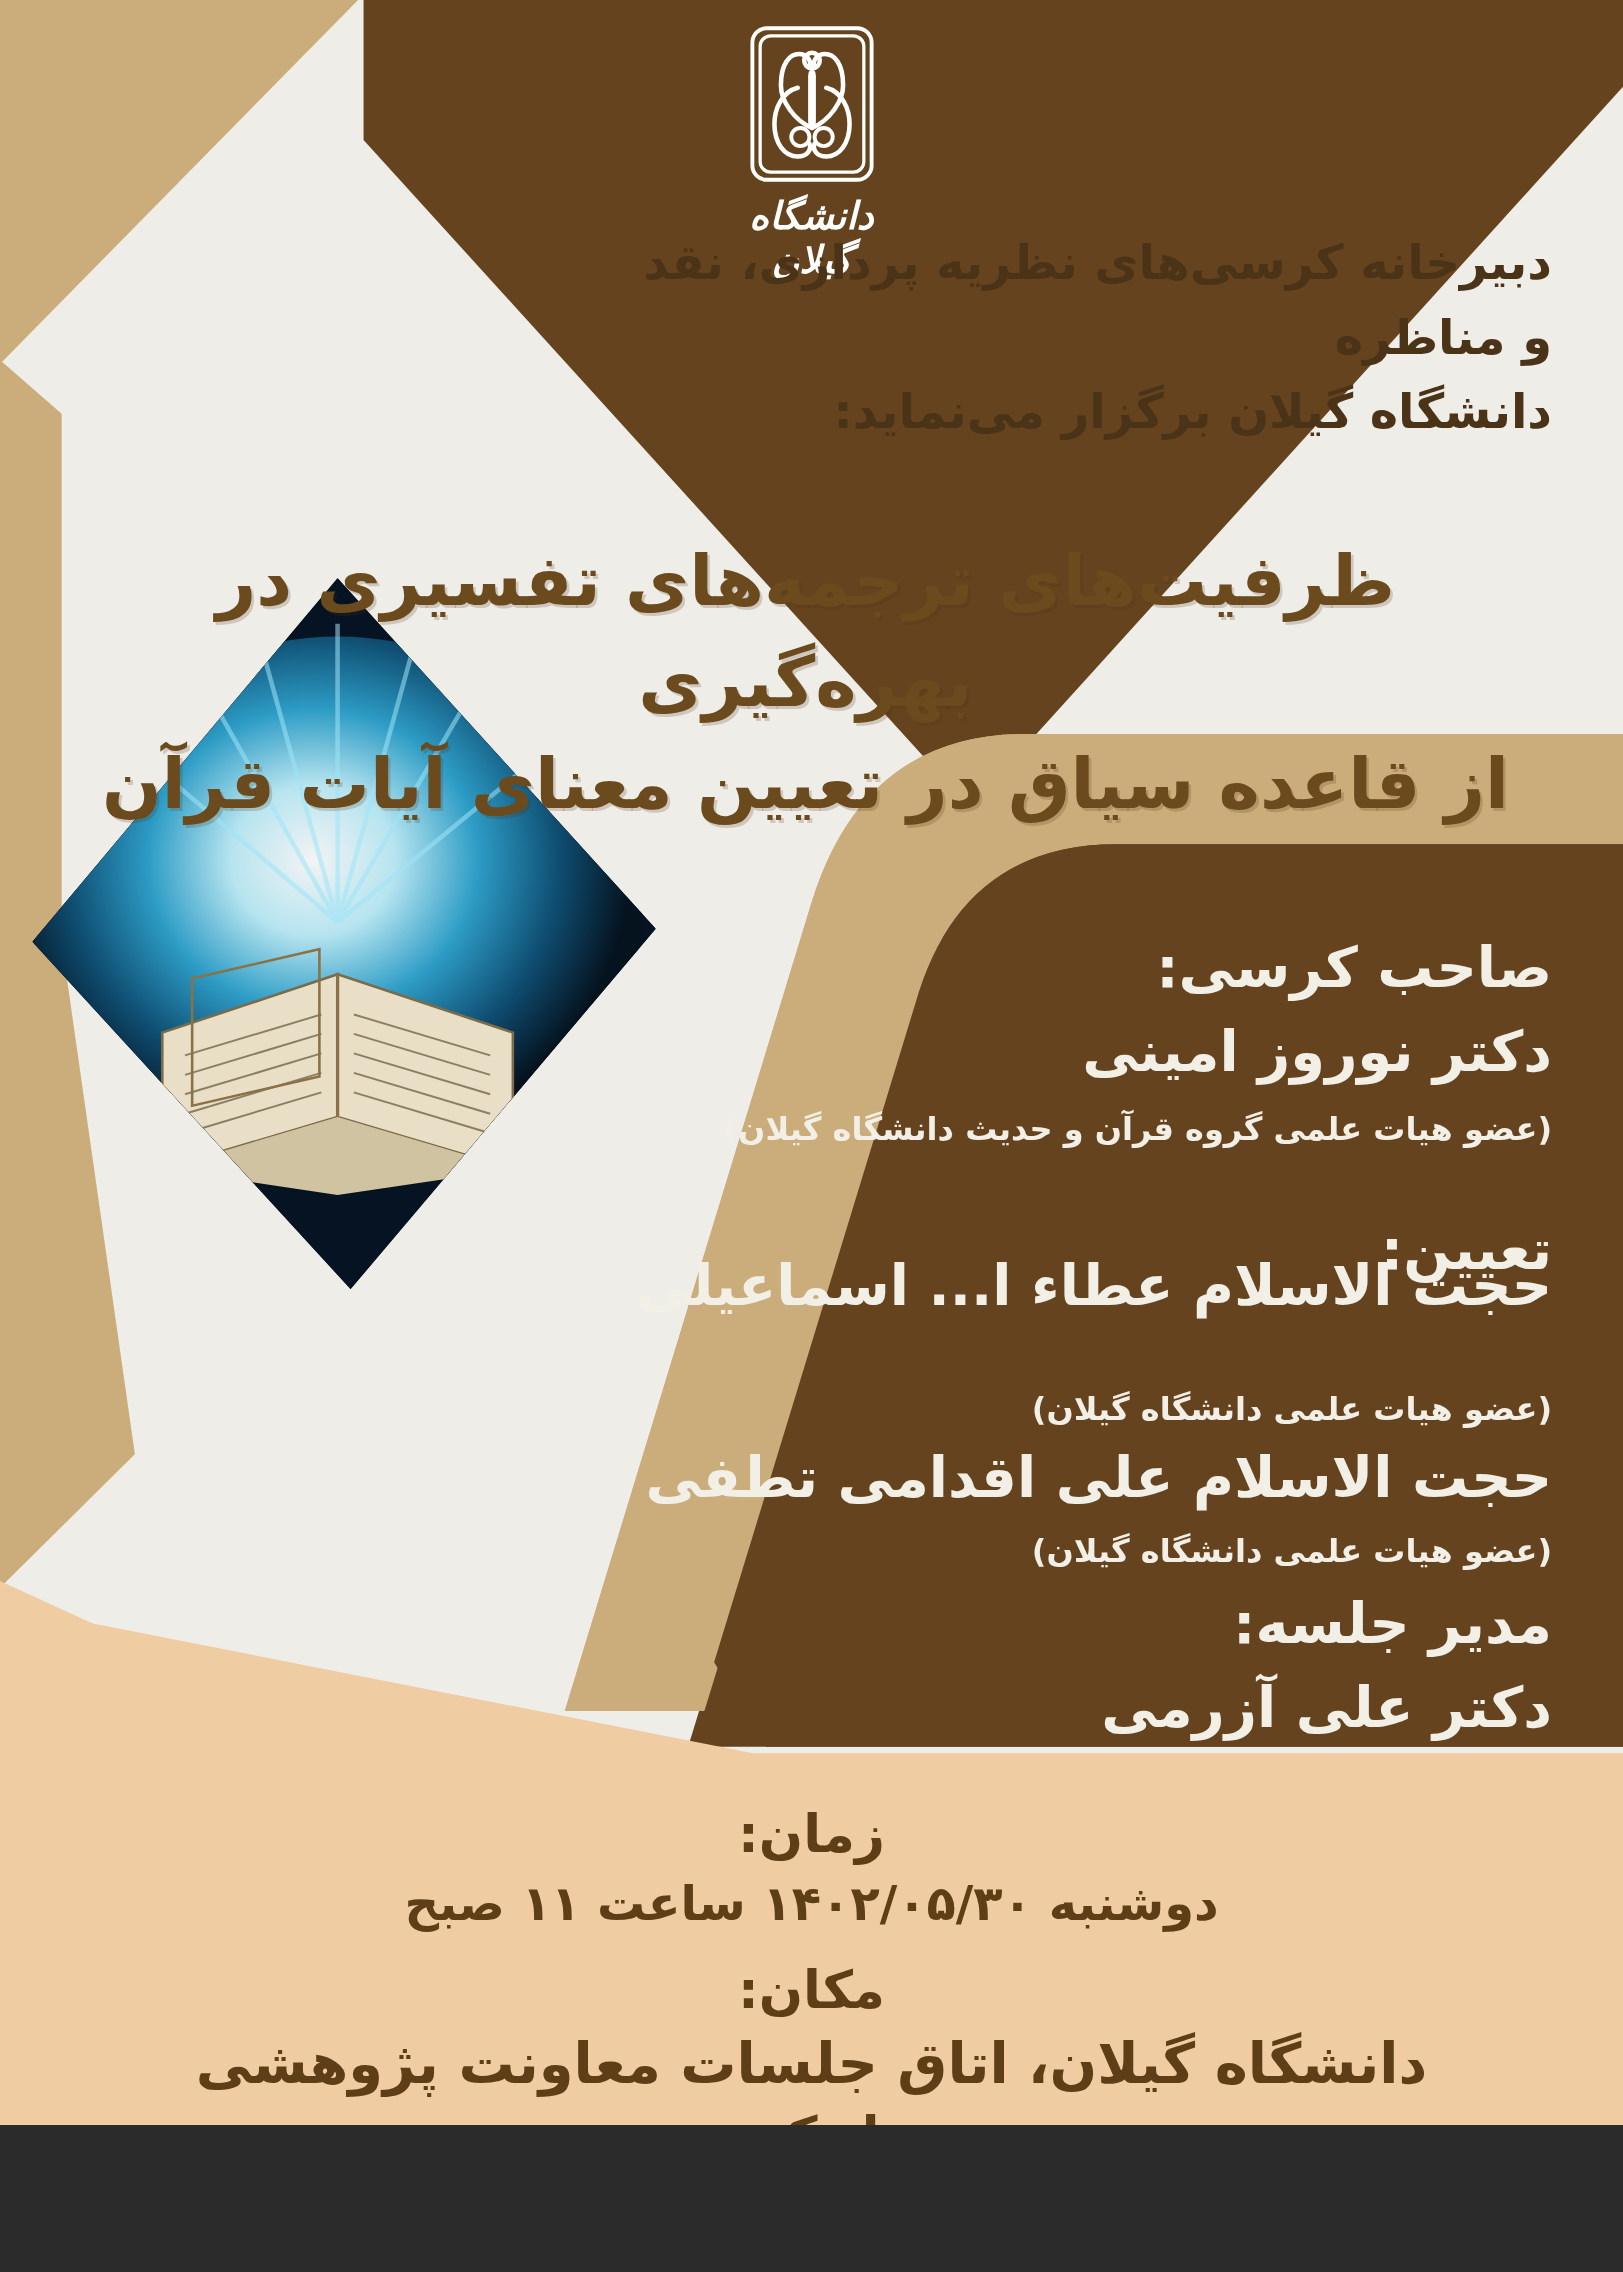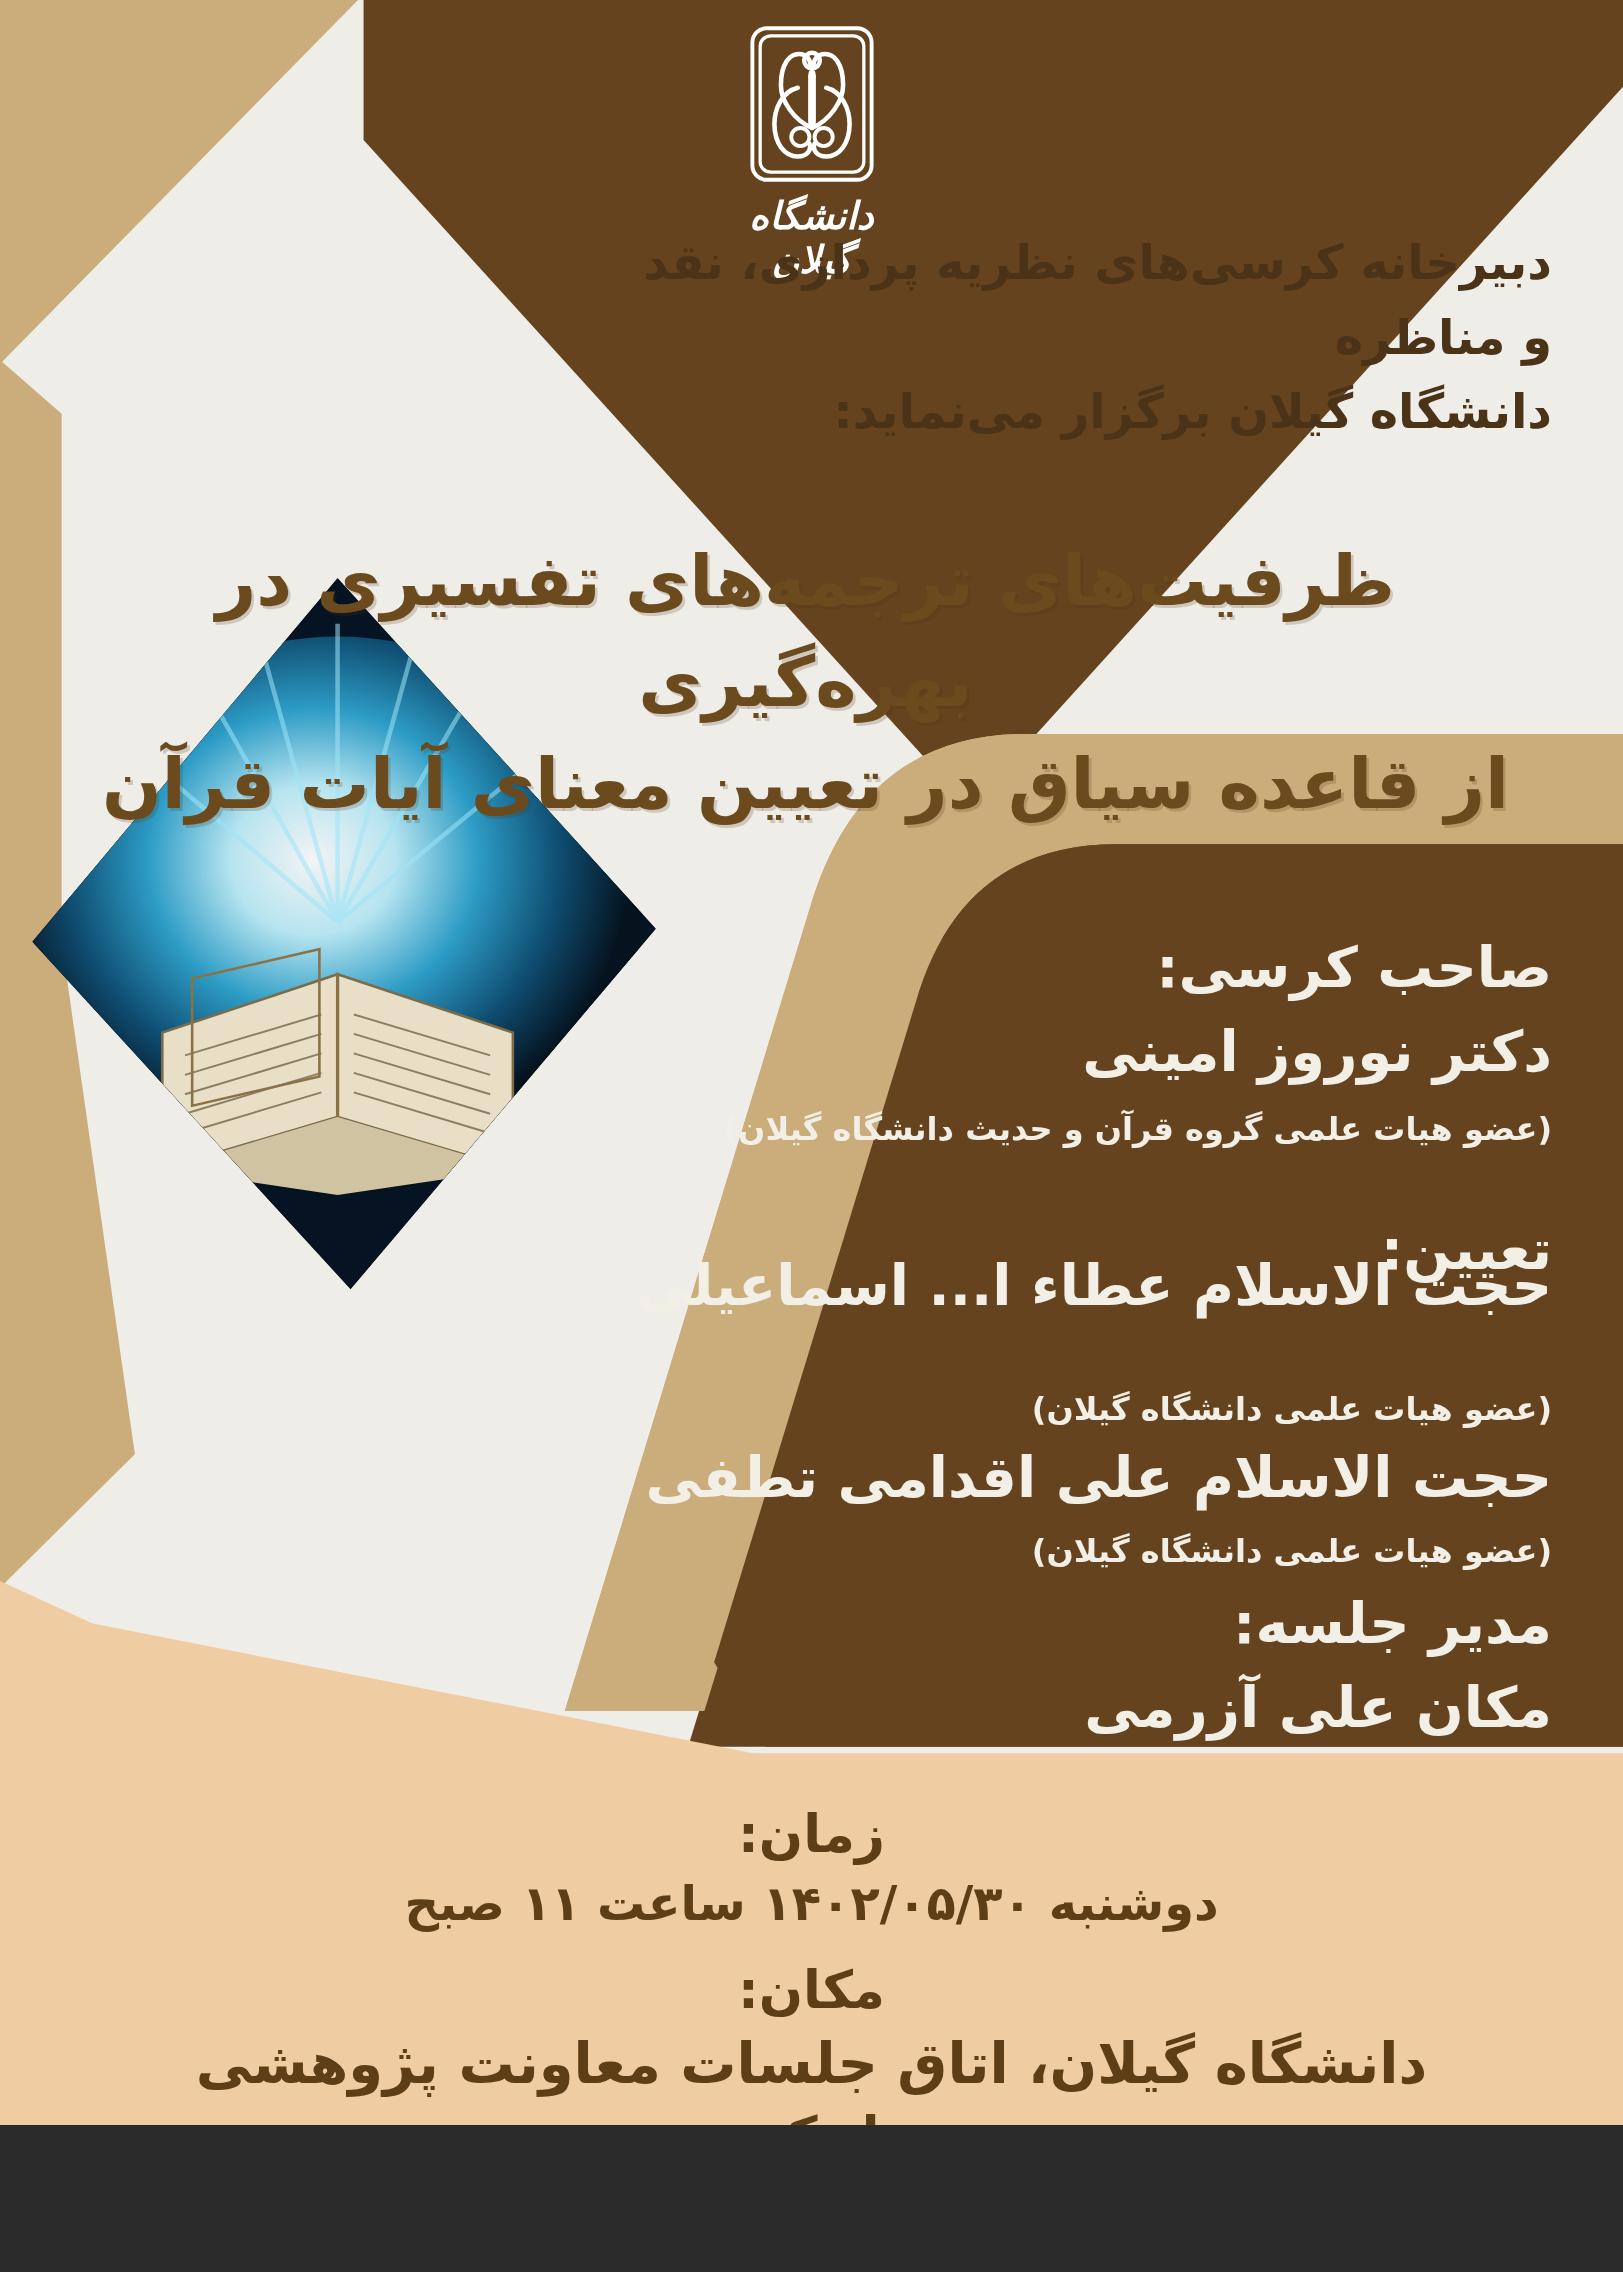--- a/index.html
+++ b/index.html
@@ -229,21 +229,21 @@
   <div id="chair-name" class="panel-txt">دکتر نوروز امینی</div>
   <div id="chair-aff" class="panel-txt">(عضو هیات علمی گروه قرآن و حدیث دانشگاه گیلان)</div>
 
   <div id="critics-label" class="panel-txt">تعیین:</div>
   <div id="critic1-name" class="panel-txt">حجت الاسلام عطاء ا... اسماعیلی</div>
   <div id="critic1-aff" class="panel-txt">(عضو هیات علمی دانشگاه گیلان)</div>
   <div id="critic2-name" class="panel-txt">حجت الاسلام علی اقدامی تطفی</div>
   <div id="critic2-aff" class="panel-txt">(عضو هیات علمی دانشگاه گیلان)</div>
 
   <div id="moder-label" class="panel-txt">مدیر جلسه:</div>
-  <div id="moder-name" class="panel-txt">مکان علی آزرمی</div>
+  <div id="moder-name" class="panel-txt">دکتر علی آزرمی</div>
 
   <div id="time-label" class="foot">زمان:</div>
   <div id="time-value" class="foot">دوشنبه ۱۴۰۲/۰۵/۳۰ ساعت ۱۱ صبح</div>
   <div id="place-label" class="foot">مکان:</div>
   <div id="place-value" class="foot">دانشگاه گیلان، اتاق جلسات معاونت پژوهشی</div>
   <div id="link-label" class="foot">لینک:</div>
   <div id="link-url" class="txt">https://www.skyroom.online/ch/uog/opinion</div>
 
 </div>
 

